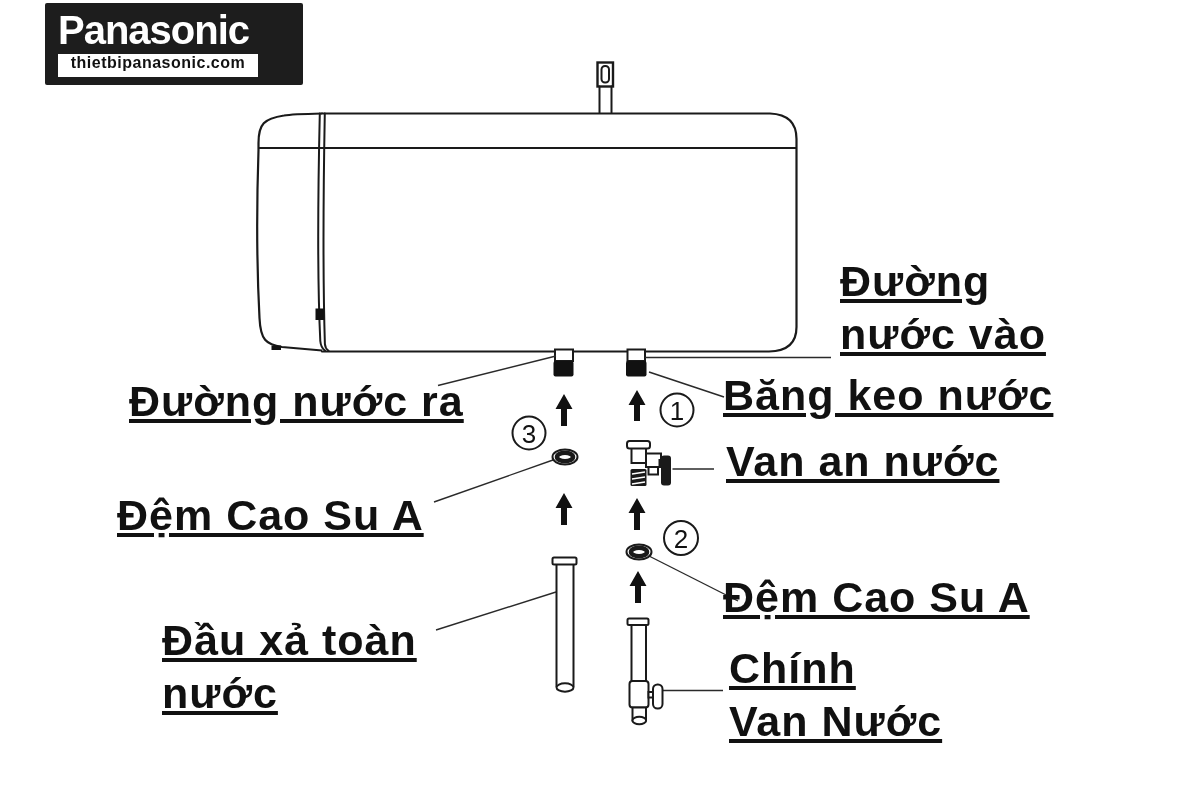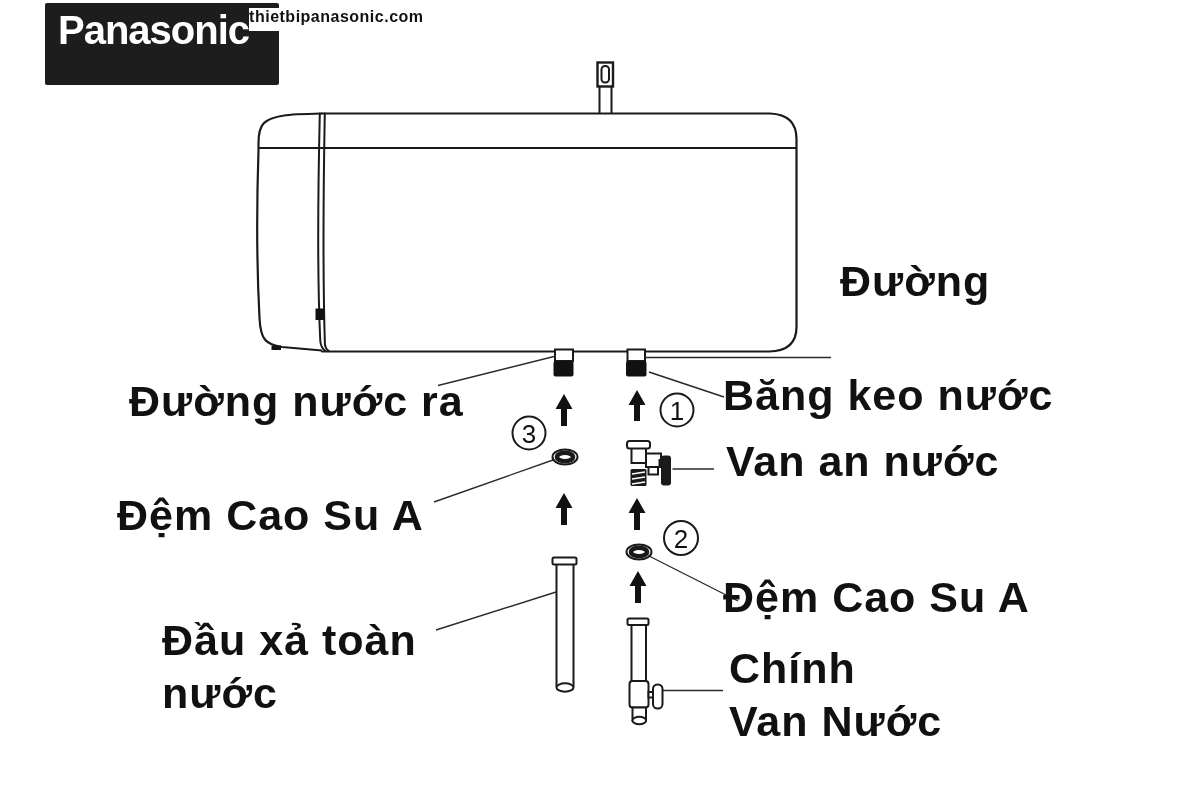--- a/index.html
+++ b/index.html
@@ -6,42 +6,43 @@
   .stage{
     position:relative;
     width:1200px;height:800px;
     background:#ffffff;
     overflow:hidden;
     font-family:"Liberation Sans","DejaVu Sans",sans-serif;
   }
   .stage svg{position:absolute;left:0;top:0;}
   
   .logo{
-    position:absolute;left:45px;top:3px;width:234px;height:82px;
+    position:absolute;left:45px;top:3px;width:258px;height:82px;
     background:#1d1d1d;border-radius:2px;
-    display:flex;flex-direction:row;align-items:flex-start;
+    display:flex;flex-direction:column;align-items:flex-start;
     padding:4px 0 0 13px;box-sizing:border-box;
   }
   .logo-brand{
     color:#ffffff;font-size:40px;font-weight:700;letter-spacing:-1px;
     line-height:46px;white-space:nowrap;
   }
   .logo-site{
     margin-top:1px;width:200px;height:23px;background:#ffffff;
     display:flex;align-items:flex-start;justify-content:center;
   }
   .logo-site span{
     color:#111111;font-size:16px;font-weight:700;letter-spacing:.5px;
     white-space:nowrap;
   }
   
   .lbl{
     position:absolute;color:#111111;font-weight:700;
     font-size:43px;line-height:53px;letter-spacing:1px;
     white-space:nowrap;
+    text-decoration:underline;
   }
   
   .callout-num{
     font-family:"Liberation Sans","DejaVu Sans",sans-serif;
     font-size:26px;font-weight:400;fill:#111111;
   }
 </style>
 </head>
 <body>
 
@@ -158,20 +159,21 @@
 
   <div class="logo">
     <div class="logo-brand">Panasonic</div>
     <div class="logo-site">
       <span>thietbipanasonic.com</span>
     </div>
   </div>
 
   <div class="lbl" style="left:840px;top:255px;">
     <div>Đường</div>
+    <div>nước vào</div>
   </div>
 
   <div class="lbl" style="left:723px;top:369px;">Băng keo nước</div>
 
   <div class="lbl" style="left:726px;top:435px;">Van an nước</div>
 
   <div class="lbl" style="left:723px;top:571px;">Đệm Cao Su A</div>
 
   <div class="lbl" style="left:729px;top:642px;">
     <div>Chính</div>

